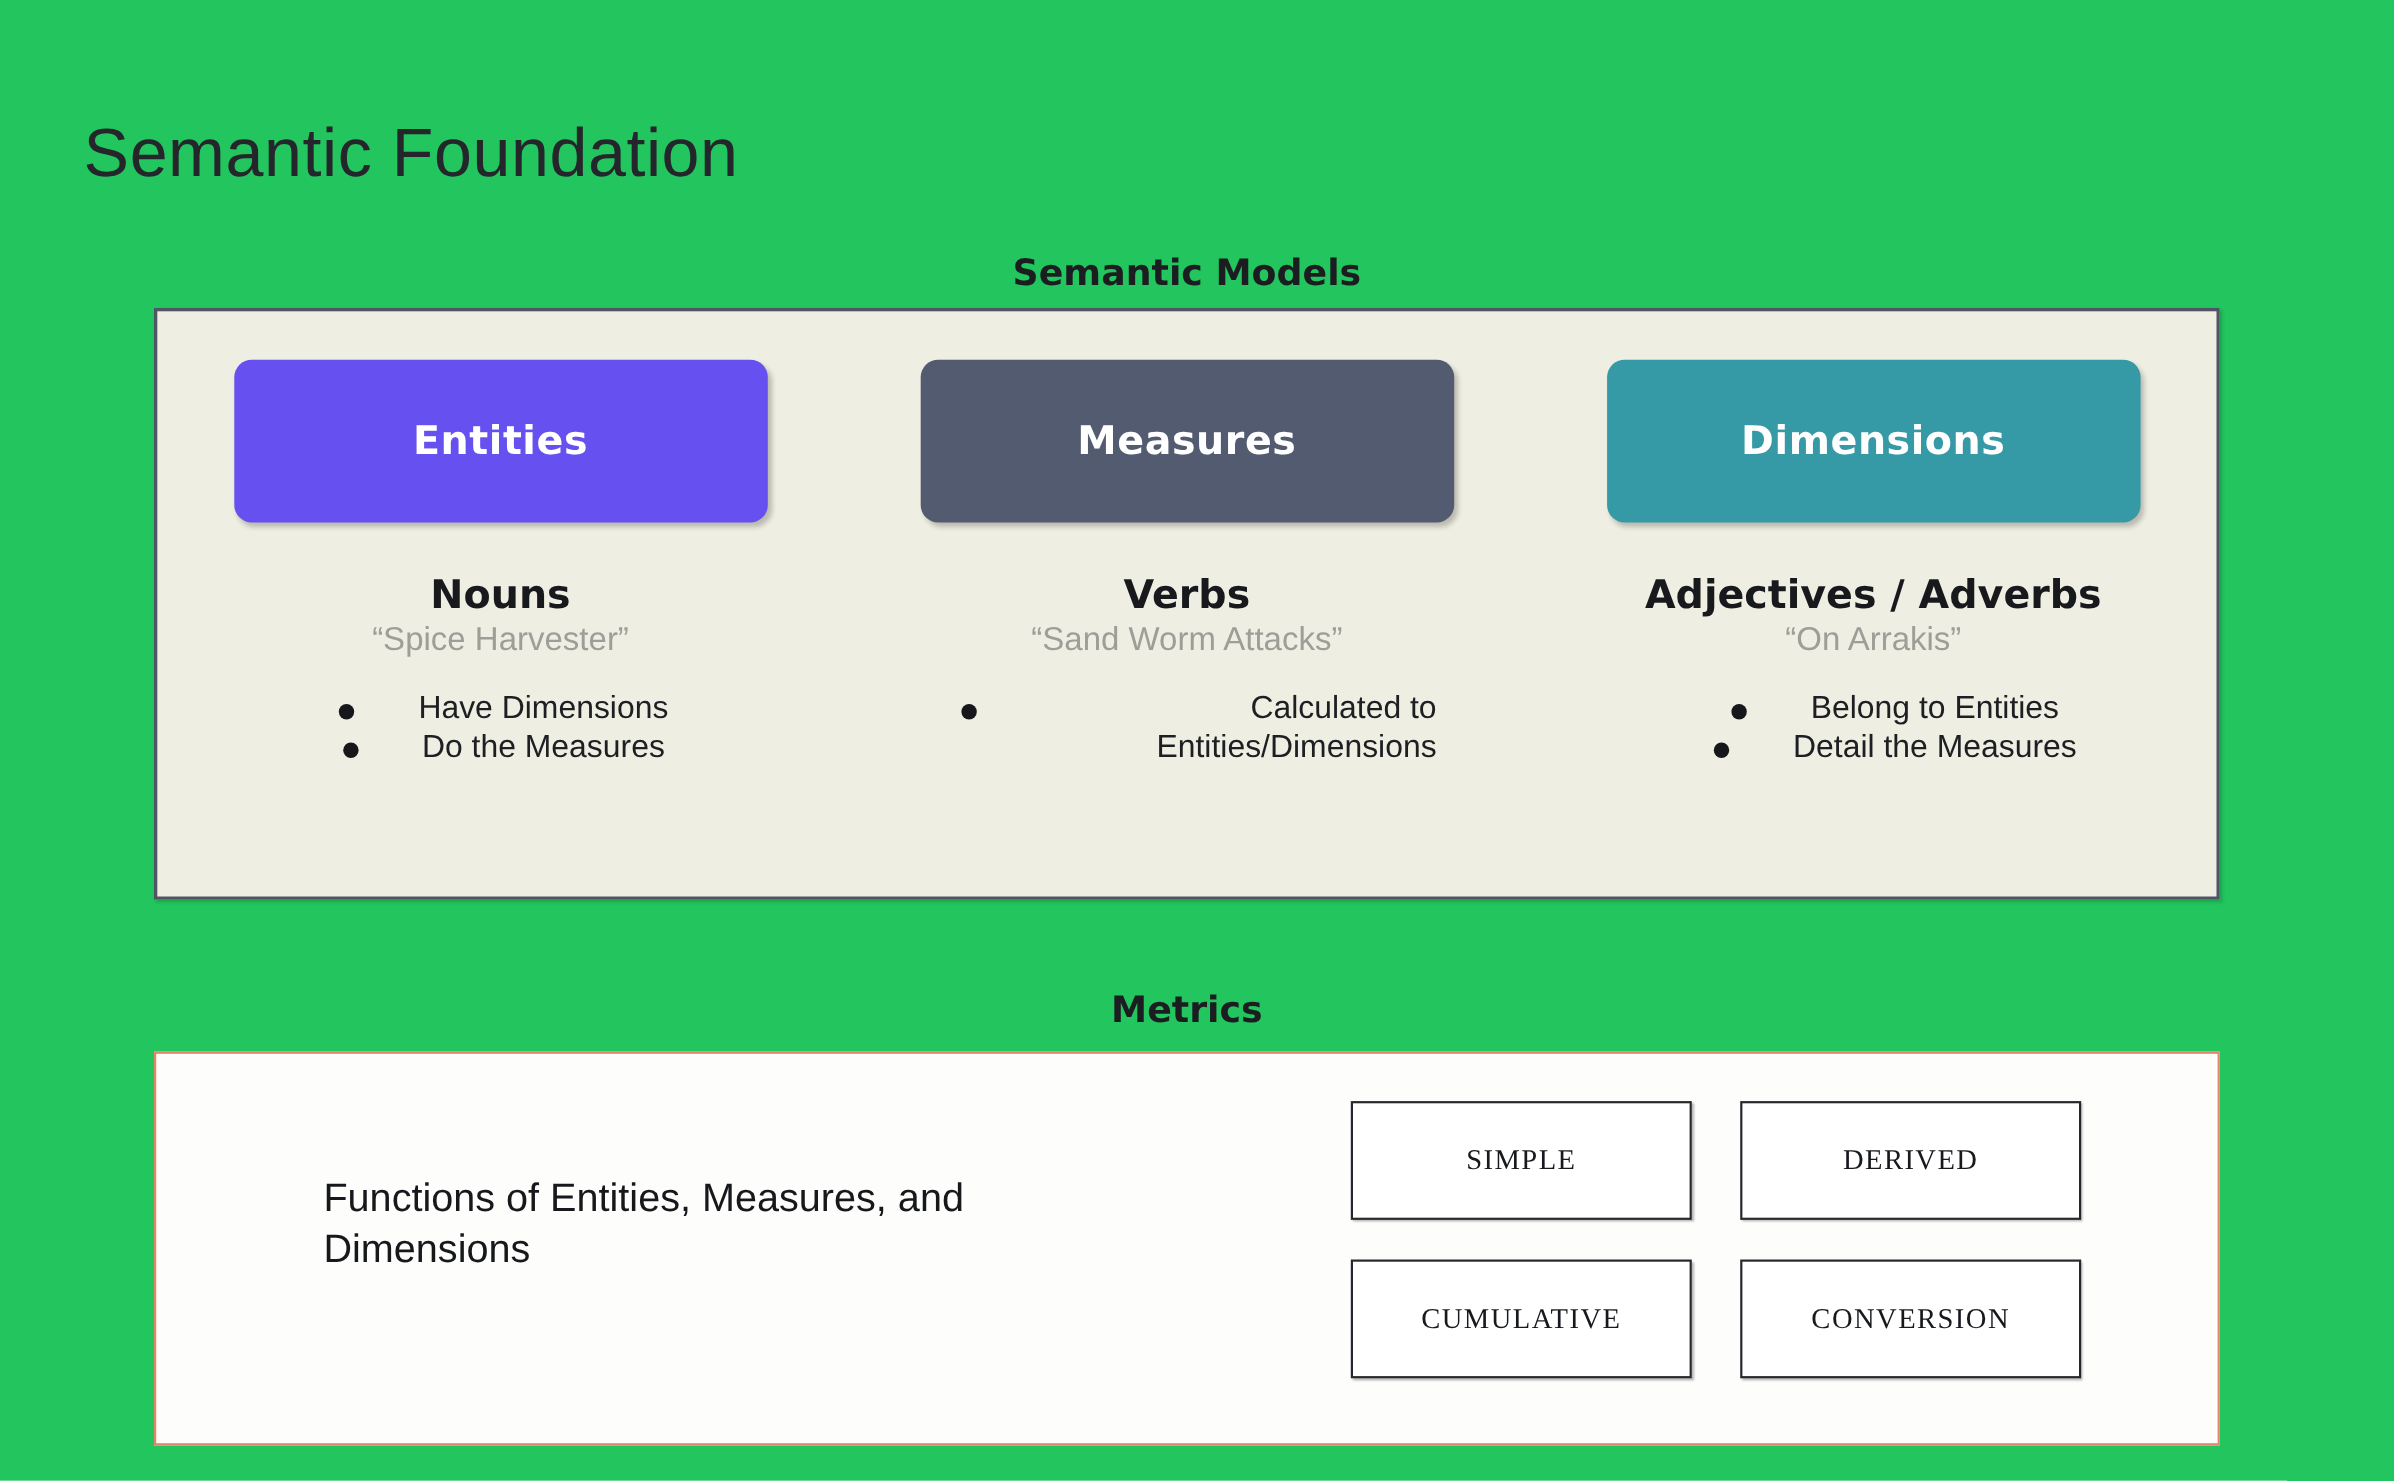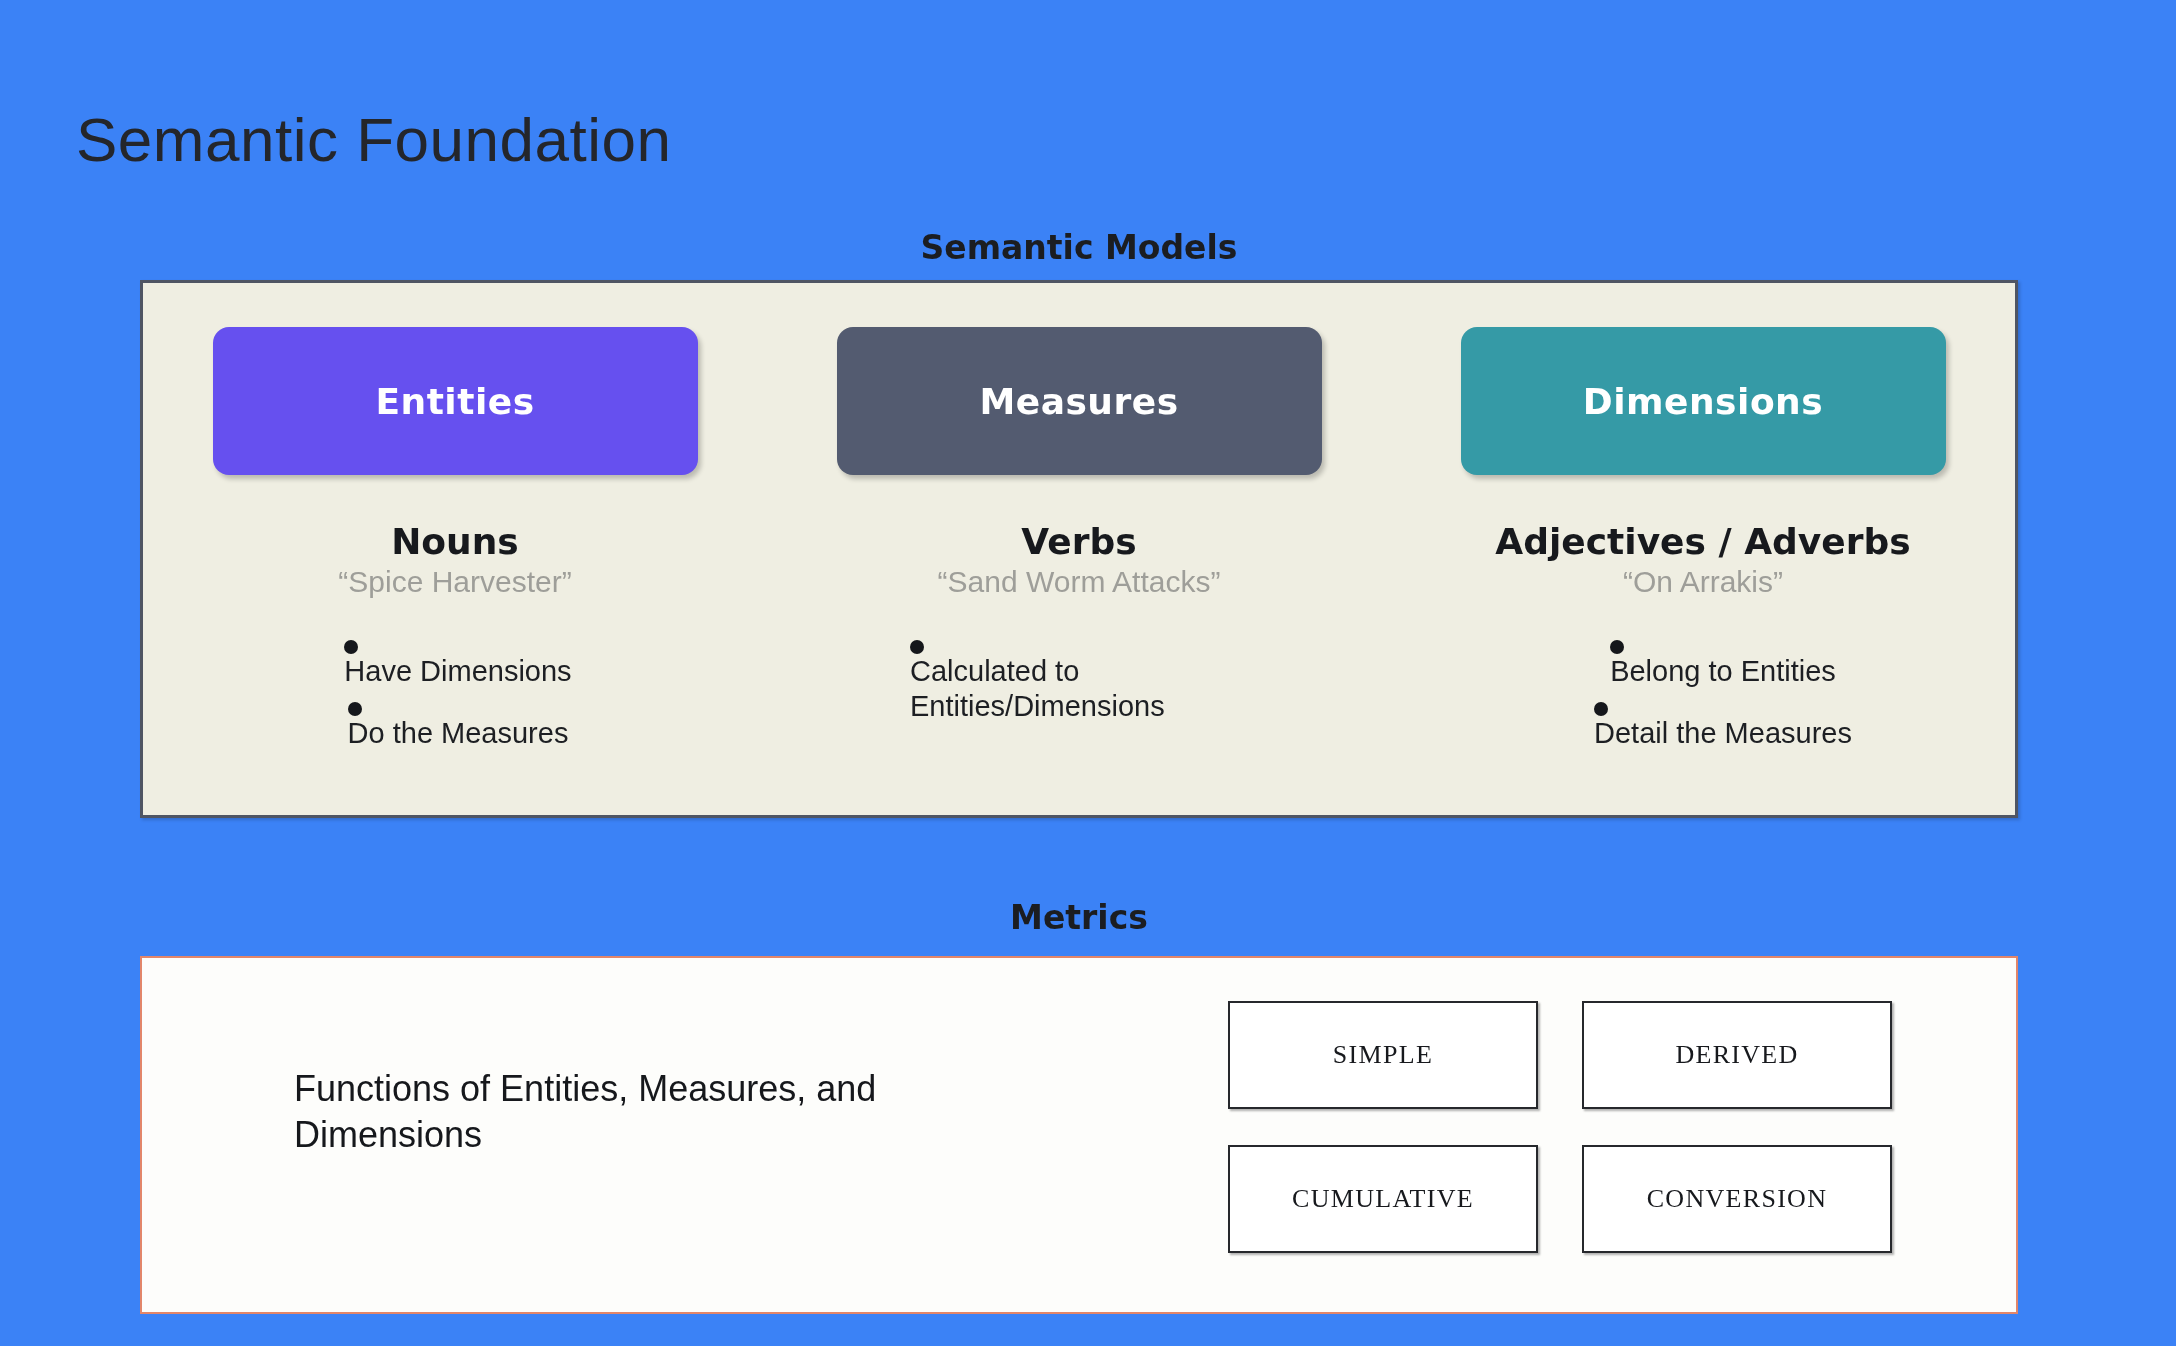--- a/index.html
+++ b/index.html
@@ -11,21 +11,21 @@
     width: 2176px;
     height: 1346px;
     font-family: "DejaVu Sans", sans-serif;
     overflow: hidden;
   }
 
   .slide {
     position: relative;
     width: 2176px;
     height: 1346px;
-    background: #3b82f6;
+    background: #22c55e;
     box-sizing: border-box;
   }
 
   
   .page-title {
     position: absolute;
     left: 76px;
     top: 62px;
     font-size: 62px;
     font-weight: 400;
@@ -118,27 +118,27 @@
     margin-top: 28px;
     padding: 0;
     list-style: none;
     width: 100%;
     display: flex;
     flex-direction: column;
     align-items: center;
   }
   .bullets li {
     display: flex;
-    flex-direction: column;
+    flex-direction: row;
     align-items: flex-start;
     font-size: 29px;
     color: #1d1f23;
     line-height: 1.22;
     font-family: "Liberation Sans", sans-serif;
-    text-align: left;
+    text-align: right;
   }
   .bullets .dot {
     width: 14px;
     height: 14px;
     border-radius: 50%;
     background: #15171b;
     flex: 0 0 auto;
     margin-top: 13px;
     margin-right: 58px;
   }

